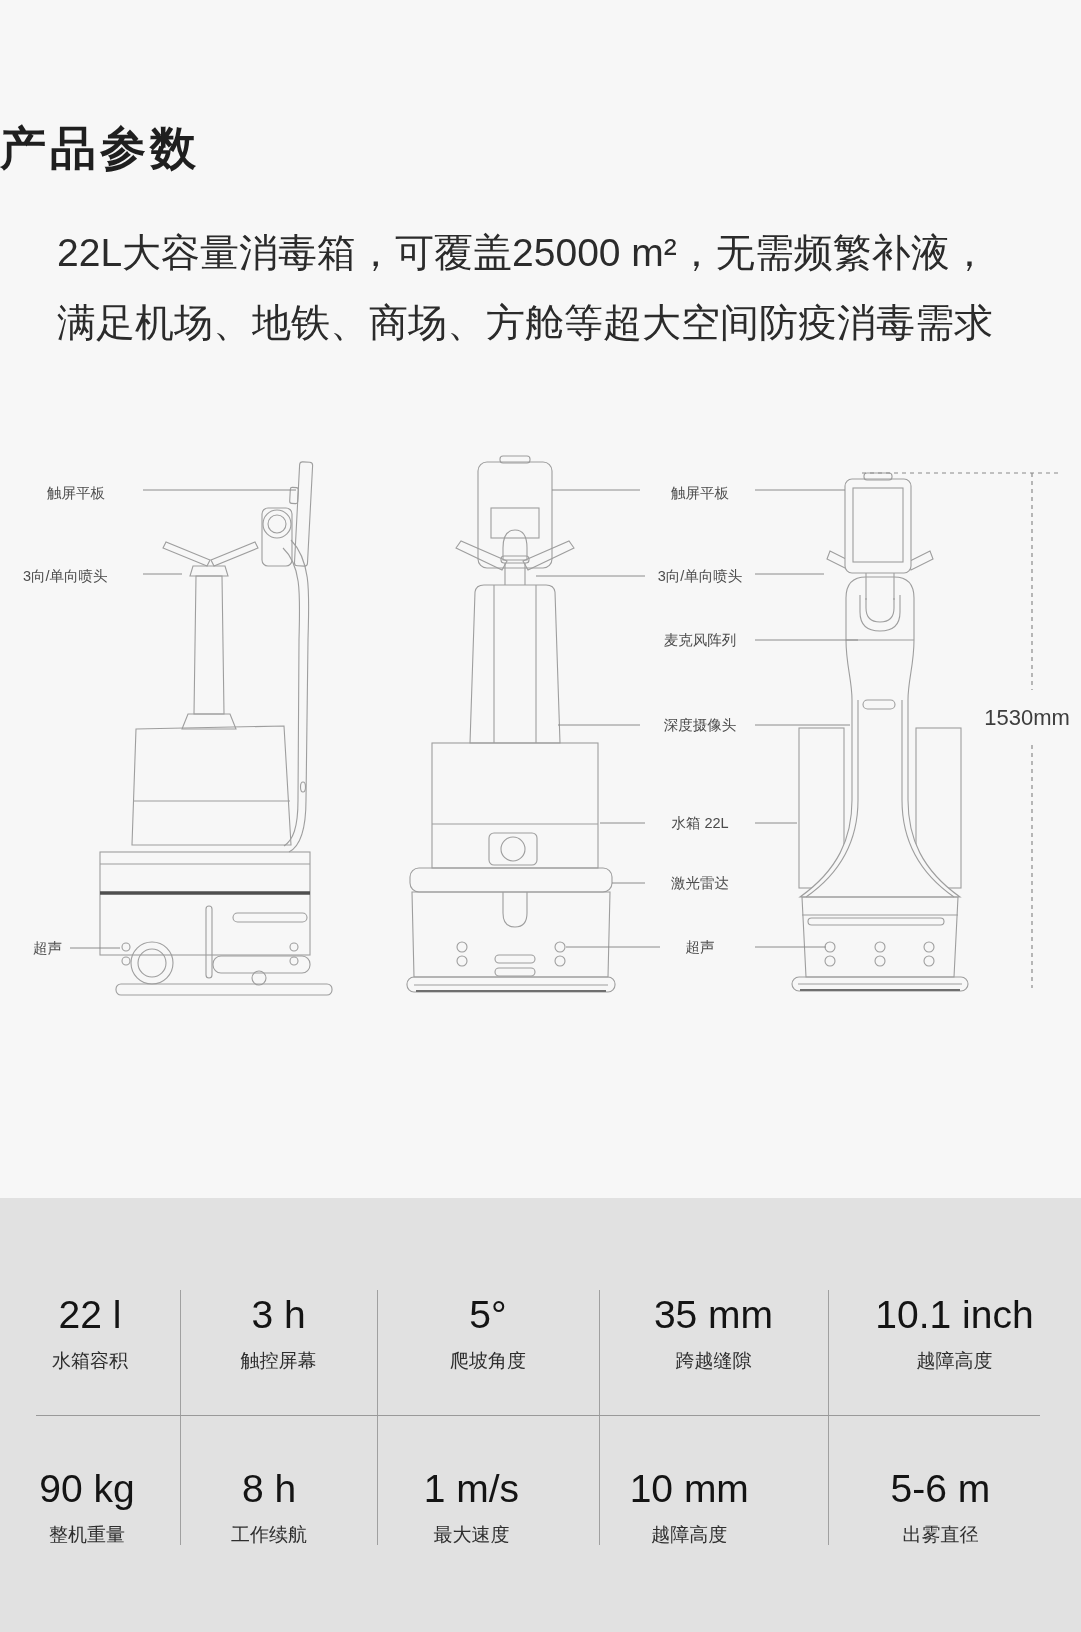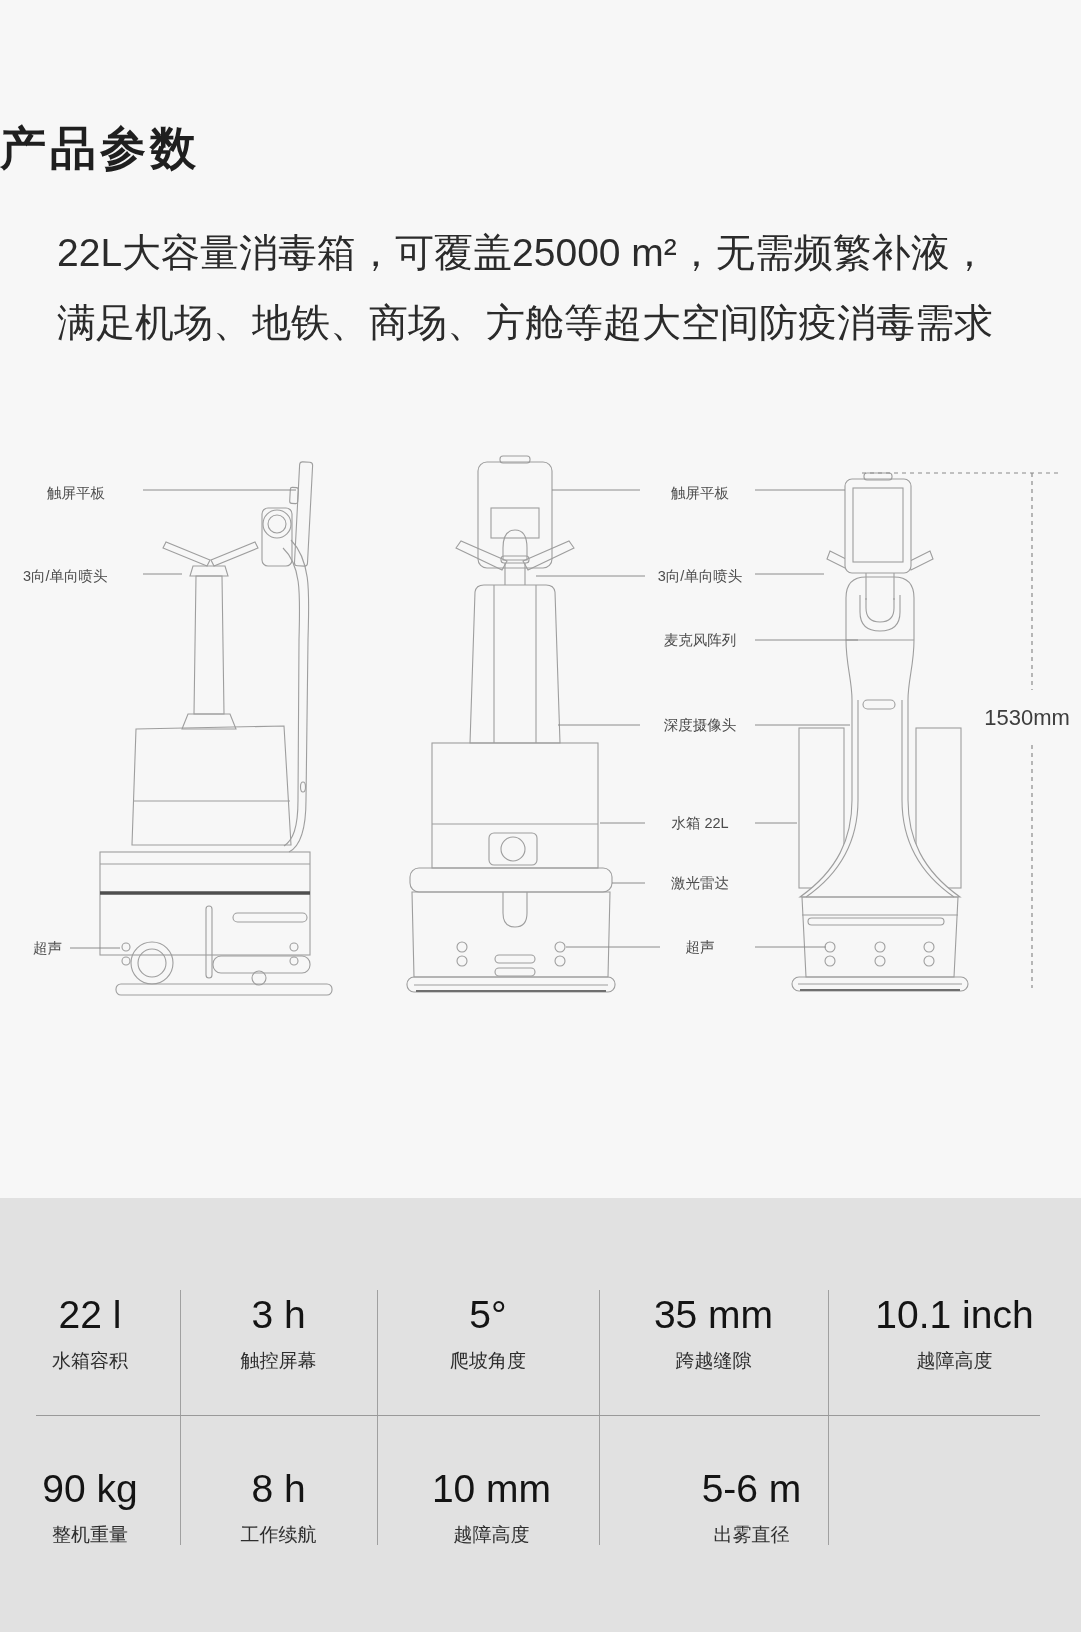--- a/index.html
+++ b/index.html
@@ -250,20 +250,24 @@
     </div>
     <div class="spec-row r2">
       <div class="spec-cell row2" style="width:180px">
         <div class="spec-value">90 kg</div>
         <div class="spec-label">整机重量</div>
       </div>
       <div class="spec-cell row2" style="width:197px">
         <div class="spec-value">8 h</div>
         <div class="spec-label">工作续航</div>
       </div>
+      <div class="spec-cell row2" style="width:222px">
+        <div class="spec-value">1 m/s</div>
+        <div class="spec-label">最大速度</div>
+      </div>
       <div class="spec-cell row2" style="width:229px">
         <div class="spec-value">10 mm</div>
         <div class="spec-label">越障高度</div>
       </div>
       <div class="spec-cell row2" style="width:291px">
         <div class="spec-value">5-6 m</div>
         <div class="spec-label">出雾直径</div>
       </div>
     </div>
     <div class="div-v" style="left:180px"></div>

